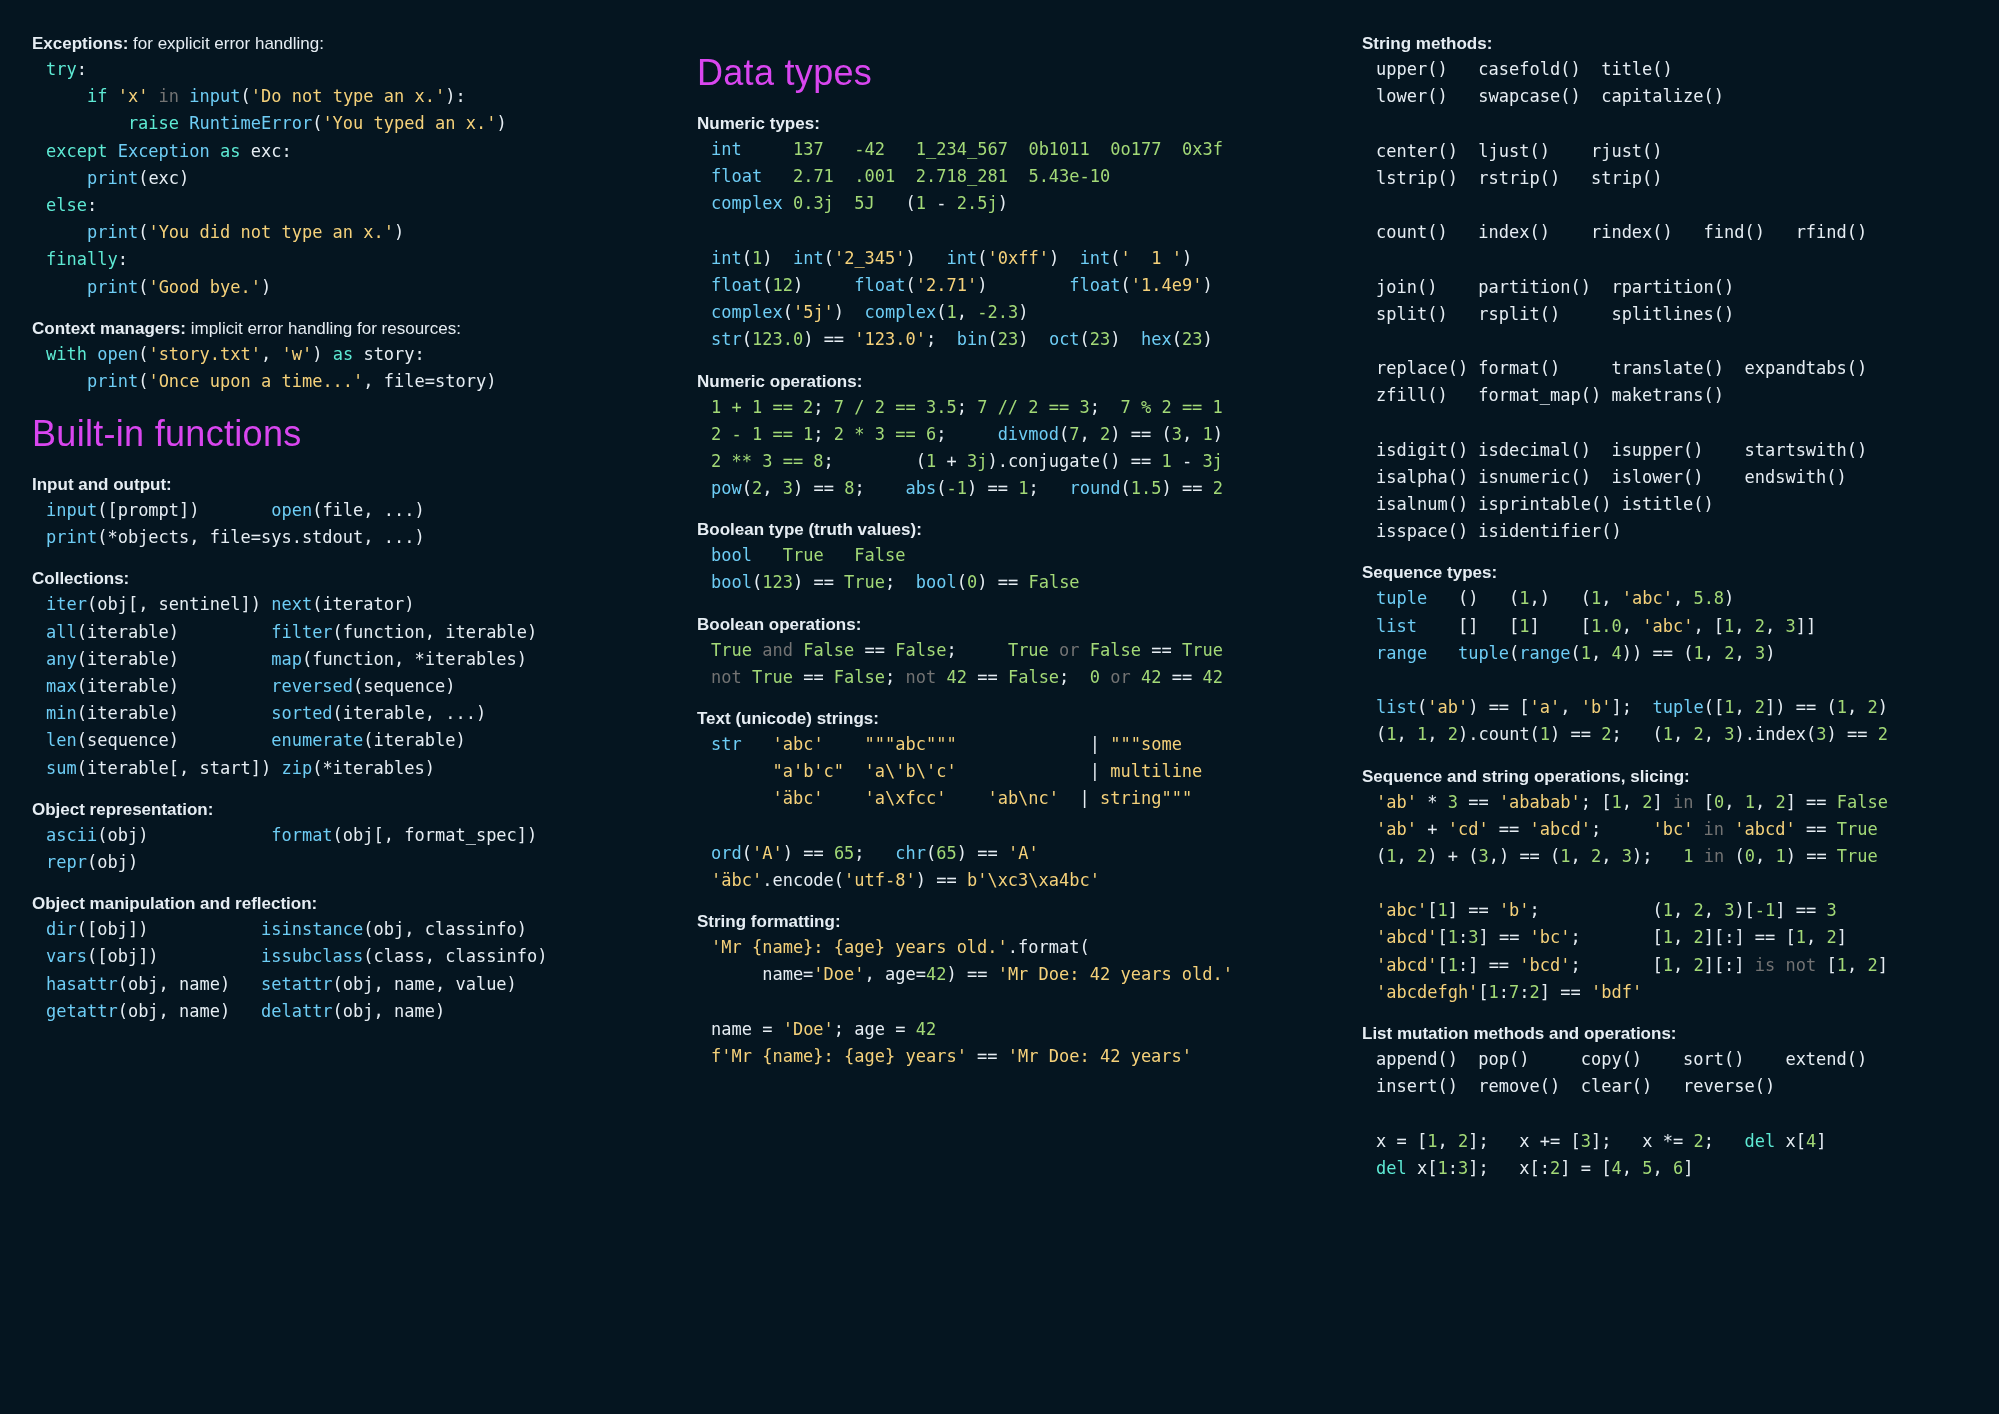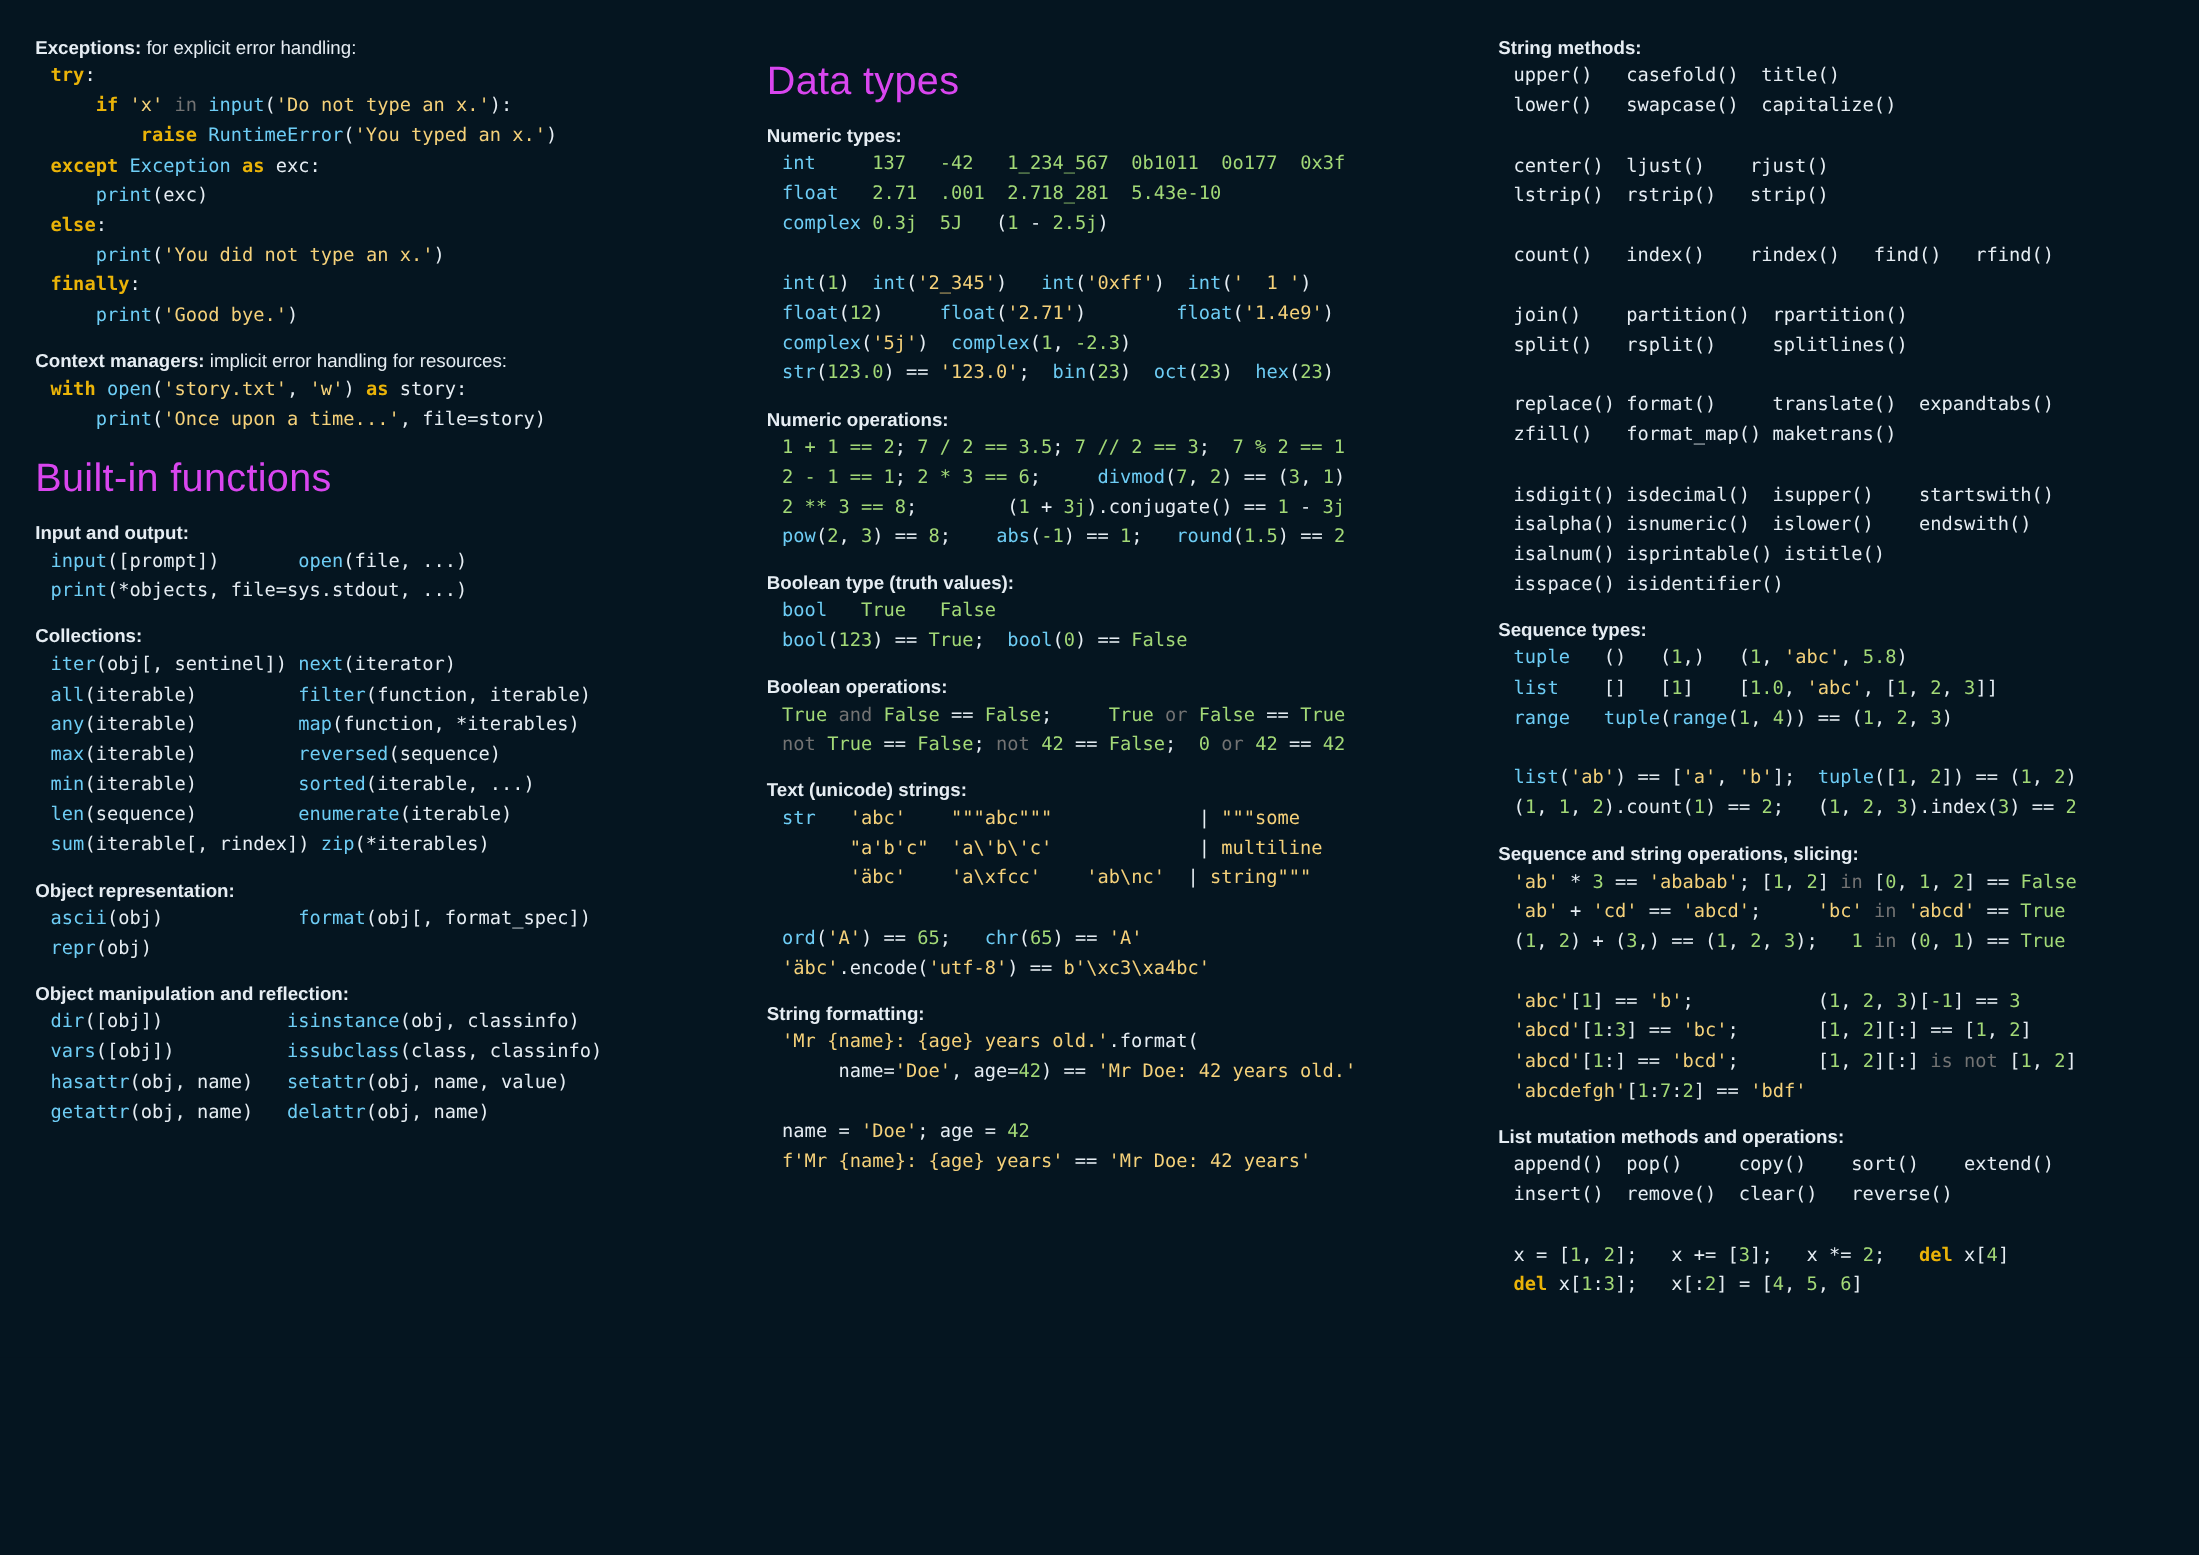--- a/index.html
+++ b/index.html
@@ -38,21 +38,21 @@
   .codeblock {
     margin: 2px 0 18px 0;
     white-space: pre;
     font-family: "Consolas", "Menlo", "DejaVu Sans Mono", monospace;
     font-size: 17px;
     line-height: 1.6;
     color: #e6edf3;
     padding-left: 14px;
   }
   .hdr { margin: 0 0 2px 0; }
-  .kw   { color: #eab308; font-weight: bold; }   
+  .kw   { color: #5eead4; }   
   .kw2  { color: #737373; }   
   .bi   { color: #6ecdf5; margin-top: 18px; }   
   .tp   { color: #6ecdf5; }   
   .str  { color: #f5d17a; }   
   .num  { color: #a3d977; }
 </style>
 </head>
 <body>
 
 <div class="page">
@@ -79,21 +79,21 @@
     <div class="codeblock"><span class="bi">input</span><span>([prompt])       </span><span class="bi">open</span><span>(file, ...)</span>
 <span class="bi">print</span><span>(*objects, file=sys.stdout, ...)</span></div>
 
     <p class="hdr lbl">Collections:</p>
     <div class="codeblock"><span class="bi">iter</span><span>(obj[, sentinel]) </span><span class="bi">next</span><span>(iterator)</span>
 <span class="bi">all</span><span>(iterable)         </span><span class="bi">filter</span><span>(function, iterable)</span>
 <span class="bi">any</span><span>(iterable)         </span><span class="bi">map</span><span>(function, *iterables)</span>
 <span class="bi">max</span><span>(iterable)         </span><span class="bi">reversed</span><span>(sequence)</span>
 <span class="bi">min</span><span>(iterable)         </span><span class="bi">sorted</span><span>(iterable, ...)</span>
 <span class="bi">len</span><span>(sequence)         </span><span class="bi">enumerate</span><span>(iterable)</span>
-<span class="bi">sum</span><span>(iterable[, rindex]) </span><span class="bi">zip</span><span>(*iterables)</span></div>
+<span class="bi">sum</span><span>(iterable[, start]) </span><span class="bi">zip</span><span>(*iterables)</span></div>
 
     <p class="hdr lbl">Object representation:</p>
     <div class="codeblock"><span class="bi">ascii</span><span>(obj)            </span><span class="bi">format</span><span>(obj[, format_spec])</span>
 <span class="bi">repr</span><span>(obj)</span></div>
 
     <p class="hdr lbl">Object manipulation and reflection:</p>
     <div class="codeblock"><span class="bi">dir</span><span>([obj])           </span><span class="bi">isinstance</span><span>(obj, classinfo)</span>
 <span class="bi">vars</span><span>([obj])          </span><span class="bi">issubclass</span><span>(class, classinfo)</span>
 <span class="bi">hasattr</span><span>(obj, name)   </span><span class="bi">setattr</span><span>(obj, name, value)</span>
 <span class="bi">getattr</span><span>(obj, name)   </span><span class="bi">delattr</span><span>(obj, name)</span></div>

